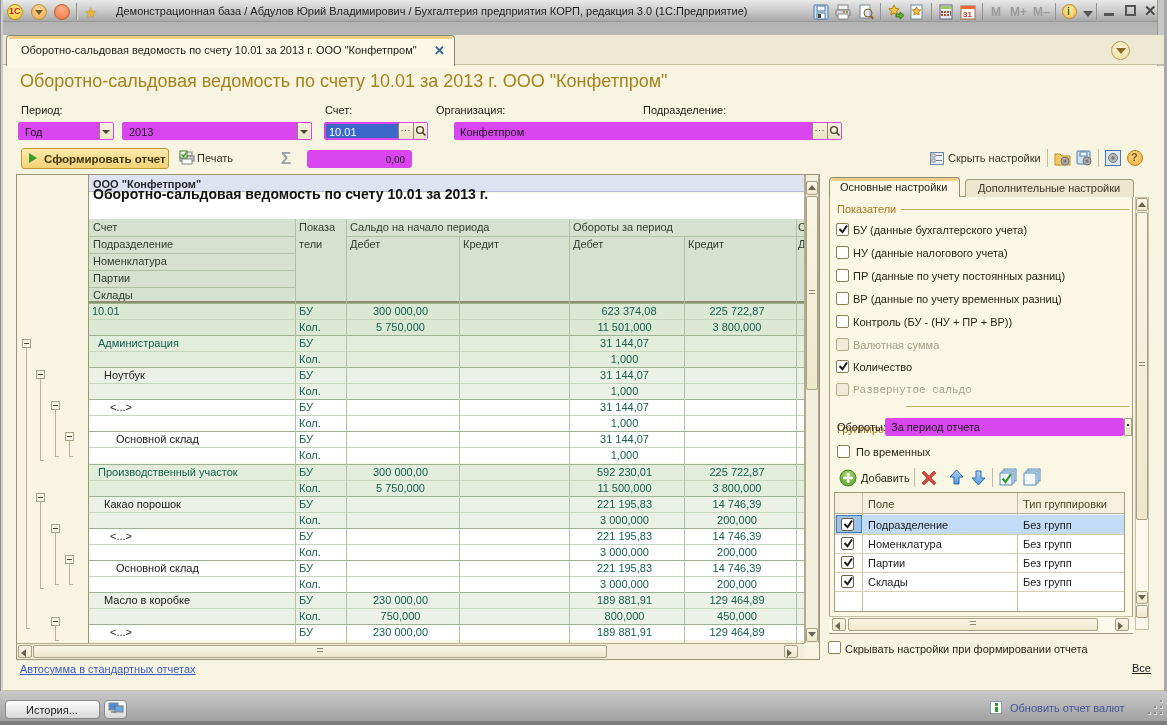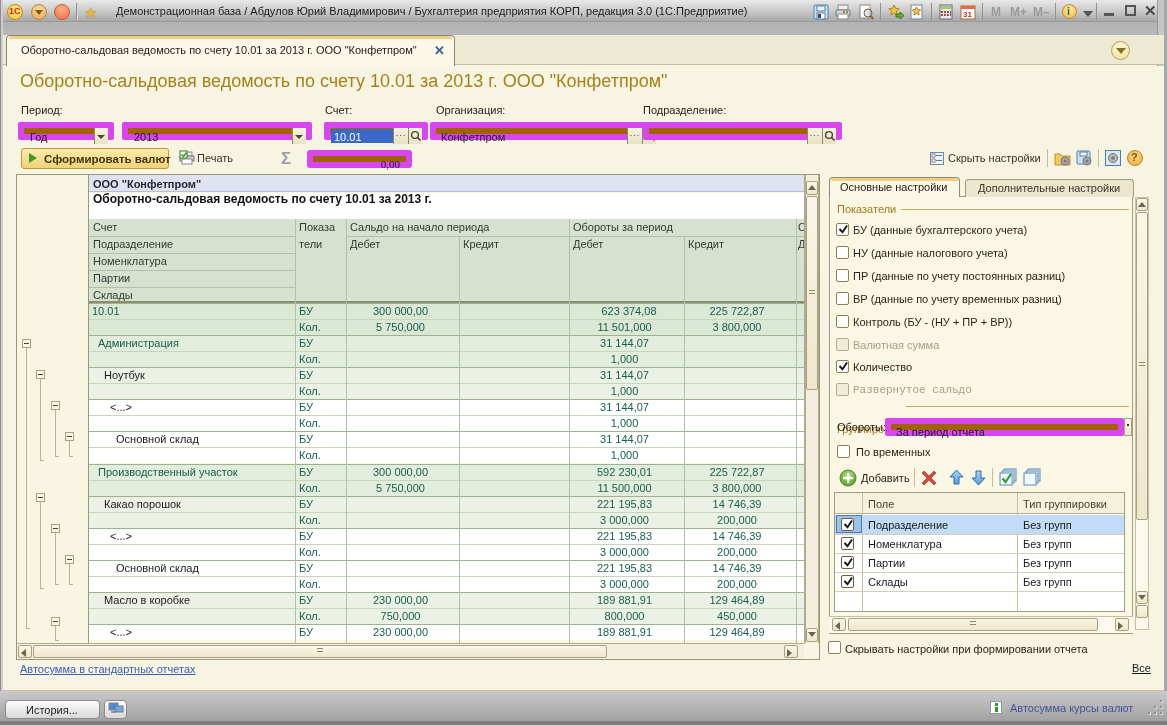--- a/index.html
+++ b/index.html
@@ -1,19 +1,19 @@
 <!DOCTYPE html>
 <html><head><meta charset="utf-8">
 <style>
 * { margin:0; padding:0; box-sizing:border-box; }
 body { width:1167px; height:725px; overflow:hidden; position:relative;
   font-family:"Liberation Sans", sans-serif; font-size:11px; color:#222; background:#F7F4E2; }
 .a { position:absolute; }
 .lbl { position:absolute; font-size:11px; color:#26211a; white-space:nowrap; }
-.fld { position:absolute; background:#a16207; border:6px solid #d946ef; border-radius:2px; height:18px; }
+.fld { position:absolute; background:#d946ef; border:1px solid #d946ef; border-radius:2px; height:18px; }
 .fbtn { position:absolute; background:linear-gradient(#f7f3df,#e9e2c4); border-left:1px solid #8f8a66; text-align:center; color:#4a4430; }
 .num { position:absolute; text-align:center; color:#15604f; font-size:11px; white-space:nowrap; }
 .cell { position:absolute; font-size:11px; white-space:nowrap; }
 .vline { position:absolute; width:1px; background:#aec3a5; }
 .hline { position:absolute; height:1px; background:#c6d6bd; }
 .cb { position:absolute; width:13px; height:13px; background:#fff; border:1px solid #8a8150; border-radius:2px; }
 .cb.dis { background:#f1ecd8; border-color:#b5ad8a; }
 .sbx { position:absolute; background:linear-gradient(#faf6e6,#eee7cc); border:1px solid #a9a183; }
 .arrow { width:0; height:0; position:absolute; }
 </style></head><body>
@@ -123,40 +123,40 @@
   </div>
 <div class="fld" style="left:324px;top:122px;width:104px;">
     <div class="a" style="left:1px;top:1px;width:72px;height:14px;background:#3a67c8;"></div>
     <div class="a" style="left:4px;top:3px;font-size:11px;color:#fff;">10.01</div>
     <div class="fbtn" style="right:14px;top:0;width:15px;height:16px;font-size:9px;letter-spacing:1px;">...</div>
     <div class="fbtn" style="right:0;top:0;width:14px;height:16px;"><svg width="12" height="13" style="margin-top:2px;">
         <circle cx="5" cy="5" r="3.4" fill="none" stroke="#4a4430" stroke-width="1.4"></circle>
         <line x1="7.5" y1="7.5" x2="10.5" y2="10.5" stroke="#4a4430" stroke-width="1.6"></line>
       </svg></div>
   </div>
-<div class="fld" style="left:430px;top:122px;width:232px;">
+<div class="fld" style="left:454px;top:122px;width:232px;">
     <div class="a" style="left:5px;top:3px;font-size:11px;color:#1a1a1a;white-space:nowrap;">Конфетпром</div>
     <div class="fbtn" style="right:14px;top:0;width:15px;height:16px;font-size:9px;letter-spacing:1px;">...</div>
     <div class="fbtn" style="right:0;top:0;width:14px;height:16px;"><svg width="12" height="13" style="margin-top:2px;">
         <circle cx="5" cy="5" r="3.4" fill="none" stroke="#4a4430" stroke-width="1.4"></circle>
         <line x1="7.5" y1="7.5" x2="10.5" y2="10.5" stroke="#4a4430" stroke-width="1.6"></line>
       </svg></div>
   </div>
 <div class="fld" style="left:643px;top:122px;width:199px;">
     <div class="a" style="left:5px;top:3px;font-size:11px;color:#1a1a1a;white-space:nowrap;"></div>
     <div class="fbtn" style="right:14px;top:0;width:15px;height:16px;font-size:9px;letter-spacing:1px;">...</div>
     <div class="fbtn" style="right:0;top:0;width:14px;height:16px;"><svg width="12" height="13" style="margin-top:2px;">
         <circle cx="5" cy="5" r="3.4" fill="none" stroke="#4a4430" stroke-width="1.4"></circle>
         <line x1="7.5" y1="7.5" x2="10.5" y2="10.5" stroke="#4a4430" stroke-width="1.6"></line>
       </svg></div>
   </div>
 
 <div class="a" style="left:21px;top:148px;width:148px;height:21px;background:linear-gradient(#fbeaad,#f3d276);border:1px solid #c09a38;border-radius:3px;"></div>
 <div class="arrow" style="left:29px;top:153px;border-top:5px solid transparent;border-bottom:5px solid transparent;border-left:8px solid #3a9d23;"></div>
-<div class="a" style="left:44px;top:153px;font-size:11.5px;font-weight:bold;color:#42350f;">Сформировать валют</div>
+<div class="a" style="left:44px;top:153px;font-size:11.5px;font-weight:bold;color:#42350f;">Сформировать отчет</div>
 <div class="a" style="left:179px;top:150px;width:16px;height:16px;">
 <svg width="16" height="16">
       <rect x="3" y="2" width="10" height="4" fill="#eee" stroke="#888"></rect>
       <rect x="1" y="6" width="14" height="5" fill="#d0d0d0" stroke="#777"></rect>
       <rect x="3" y="9" width="10" height="5" fill="#fff" stroke="#888"></rect>
       <rect x="1" y="1" width="7" height="7" fill="#fff" stroke="#3a7a1a"></rect>
       <path d="M2.5 4.5 l2 2 l3-4" stroke="#3a9d23" stroke-width="1.5" fill="none"></path>
     </svg></div>
 <div class="lbl" style="left:197px;top:152px;color:#3a3422;">Печать</div>
 <div class="a" style="left:281px;top:149px;font-size:17px;font-weight:bold;color:#9aa0a8;">Σ</div>
@@ -191,21 +191,21 @@
       <circle cx="8" cy="8" r="4.5" fill="#b8b8b8" stroke="#777"></circle>
       <circle cx="8" cy="8" r="1.8" fill="#777"></circle>
     </svg></div>
 <div class="a" style="left:1127px;top:150px;width:16px;height:16px;border-radius:8px;background:radial-gradient(circle at 50% 35%,#fbd88a,#f0ad3a);border:1px solid #b9861c;"></div>
 <div class="a" style="left:1131px;top:151px;font-size:11px;font-weight:bold;color:#7a5510;">?</div>
 
 <div class="a" style="left:16px;top:174px;width:804px;height:486px;background:#f8f5e3;border:1px solid #9b9678;"></div>
 <div class="a" style="left:88px;top:175px;width:717px;height:17px;background:#dfe2f1;border-bottom:1px solid #b8bcd8;"></div>
 <div class="cell" style="left:93px;top:178px;font-weight:bold;color:#26262e;">ООО "Конфетпром"</div>
 <div class="a" style="left:88px;top:193px;width:717px;height:26px;background:#ffffff;"></div>
-<div class="cell" style="left:93px;top:192px;font-size:12px;font-weight:bold;color:#111;">Оборотно-сальдовая ведомость по счету 10.01 за 2013 г.</div>
+<div class="cell" style="left:93px;top:186px;font-size:14px;font-weight:bold;color:#111;">Оборотно-сальдовая ведомость по счету 10.01 за 2013 г.</div>
 <div class="a" style="left:88px;top:219px;width:717px;height:84px;background:#d6e2cf;border-bottom:2px solid #8c8c6e;"></div>
 <div class="cell" style="left:93px;top:221px;color:#303c30;">Счет</div>
 <div class="cell" style="left:93px;top:238px;color:#303c30;">Подразделение</div>
 <div class="hline" style="left:88px;top:236px;width:207px;background:#aec3a5;"></div>
 <div class="cell" style="left:93px;top:255px;color:#303c30;">Номенклатура</div>
 <div class="hline" style="left:88px;top:253px;width:207px;background:#aec3a5;"></div>
 <div class="cell" style="left:93px;top:272px;color:#303c30;">Партии</div>
 <div class="hline" style="left:88px;top:270px;width:207px;background:#aec3a5;"></div>
 <div class="cell" style="left:93px;top:289px;color:#303c30;">Склады</div>
 <div class="hline" style="left:88px;top:287px;width:207px;background:#aec3a5;"></div>
@@ -522,20 +522,20 @@
 <div class="a" style="left:108px;top:702px;width:16px;height:15px;"><svg width="16" height="15">
       <rect x="1" y="1" width="9" height="7" fill="#4a8ad8" stroke="#888"></rect>
       <rect x="3" y="9" width="5" height="2" fill="#999"></rect>
       <rect x="7" y="4" width="8" height="6" fill="#6aaae8" stroke="#777"></rect>
     </svg></div>
 <div class="a" style="left:990px;top:701px;width:12px;height:13px;"><svg width="12" height="13">
       <rect x="0.5" y="0.5" width="11" height="12" fill="#fff" stroke="#8a9ab0"></rect>
       <rect x="5" y="2" width="3" height="3" fill="#2a9a2a"></rect>
       <rect x="5" y="6" width="3" height="5" fill="#2a9a2a"></rect>
     </svg></div>
-<div class="lbl" style="left:1010px;top:702px;color:#44549c;">Автосумма курсы валют</div>
+<div class="lbl" style="left:1010px;top:702px;color:#44549c;">Обновить отчет валют</div>
 <g></g>
 
 <div class="a" style="left:1148px;top:712px;width:3px;height:3px;background:#8f8f8f;border-right:1px solid #d8d8d8;border-bottom:1px solid #d8d8d8;"></div>
 <div class="a" style="left:1154px;top:712px;width:3px;height:3px;background:#8f8f8f;border-right:1px solid #d8d8d8;border-bottom:1px solid #d8d8d8;"></div>
 <div class="a" style="left:1154px;top:706px;width:3px;height:3px;background:#8f8f8f;border-right:1px solid #d8d8d8;border-bottom:1px solid #d8d8d8;"></div>
 <div class="a" style="left:1160px;top:712px;width:3px;height:3px;background:#8f8f8f;border-right:1px solid #d8d8d8;border-bottom:1px solid #d8d8d8;"></div>
 <div class="a" style="left:1160px;top:706px;width:3px;height:3px;background:#8f8f8f;border-right:1px solid #d8d8d8;border-bottom:1px solid #d8d8d8;"></div>
 <div class="a" style="left:1160px;top:700px;width:3px;height:3px;background:#8f8f8f;border-right:1px solid #d8d8d8;border-bottom:1px solid #d8d8d8;"></div>
 </body></html>

